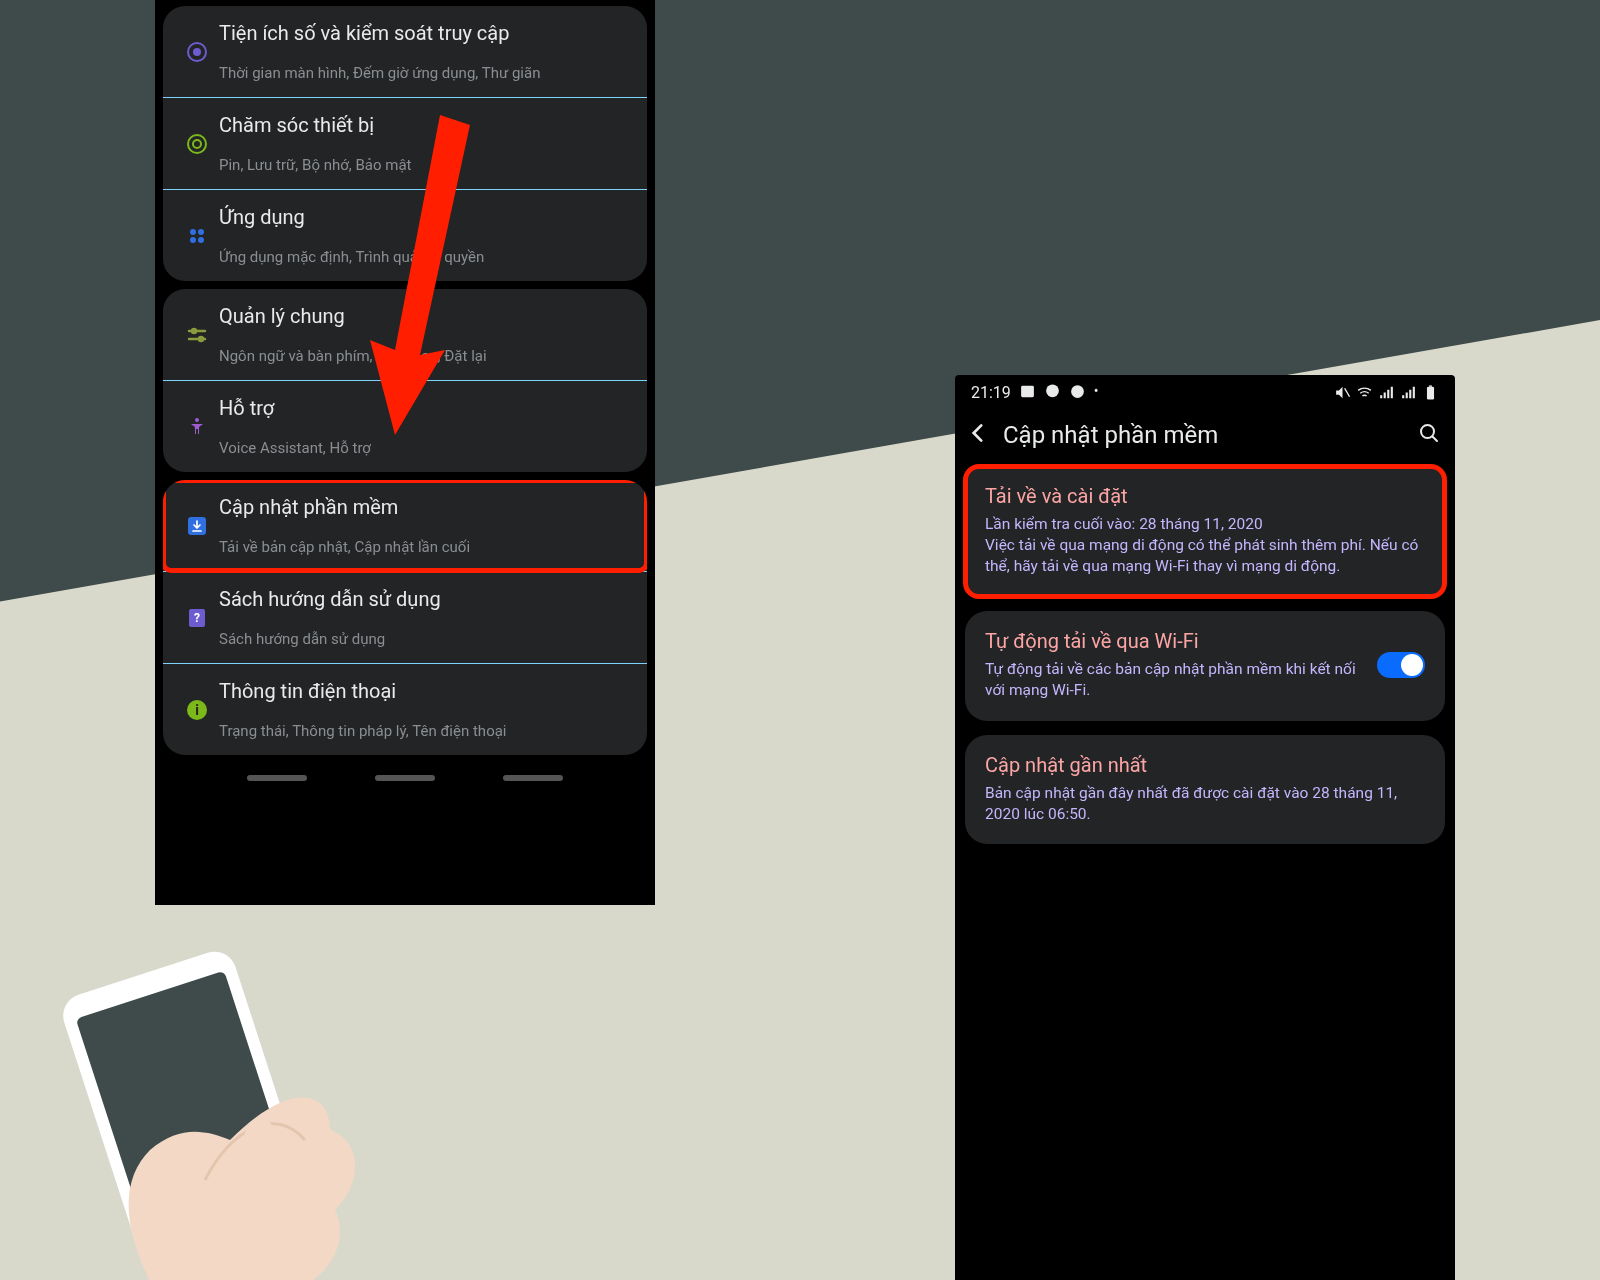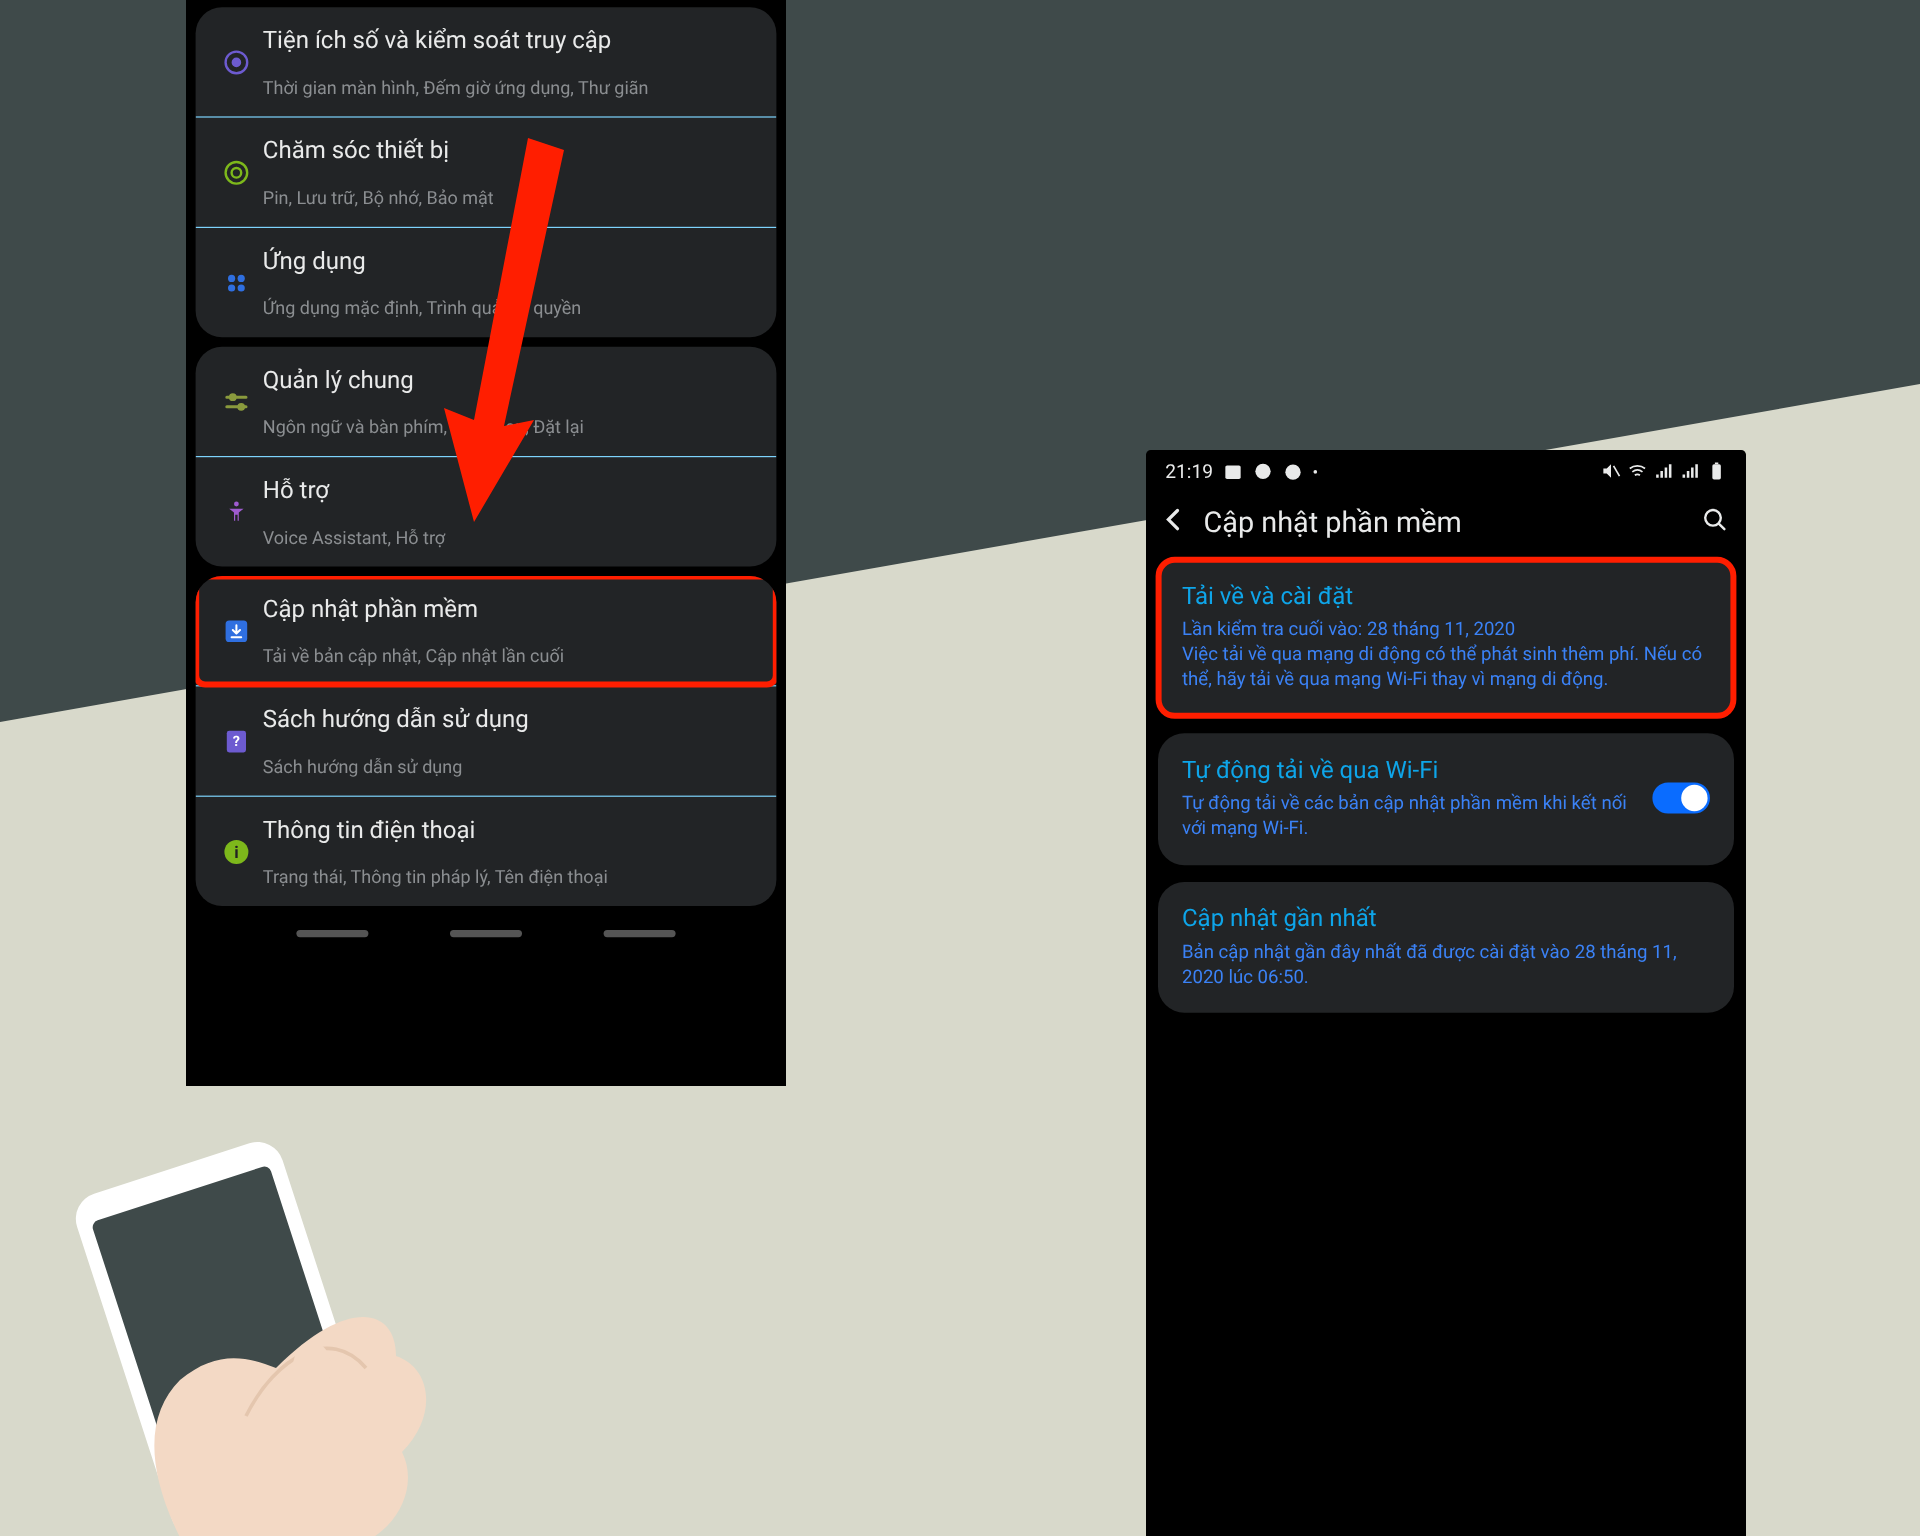--- a/index.html
+++ b/index.html
@@ -22,31 +22,31 @@
   .nav1{ display:flex; justify-content:space-around; padding:12px 50px; }
   .nav1 span{ width:60px; height:6px; background:#555; border-radius:3px; }
 
   .arrow { position:absolute; left:360px; top:115px; width:110px; height:350px; z-index:7; pointer-events:none; }
 
   
   .phone2 { position:absolute; left:955px; top:375px; width:500px; height:905px; background:#000; z-index:5;
             border-top-left-radius:4px; border-top-right-radius:4px; }
   .sb     { display:flex; justify-content:space-between; align-items:center; padding:8px 16px 4px 16px;
             color:#e9eaea; font-size:16px; }
-  .sb .l  { display:flex; align-items:flex-end; gap:8px; }
+  .sb .l  { display:flex; align-items:flex-start; gap:8px; }
   .sb .r  { display:flex; align-items:center; gap:5px; }
   .sb svg{ width:17px; height:17px; fill:#e9eaea; }
   .hdr    { display:flex; align-items:center; padding:14px 14px 16px 10px; color:#e9eaea; }
   .hdr .back svg{ width:26px; height:26px; }
   .hdr .title{ font-size:24px; font-weight:400; margin-left:12px; flex:1; }
   .hdr .srch svg{ width:24px; height:24px; }
   .p2-body{ padding:0 10px; }
   .block  { background:#222426; border-radius:22px; padding:18px 20px 20px 20px; margin-bottom:14px; }
-  .block .bt{ color:#0ea5e9; font-size:20px; }
-  .block .bs{ color:#3b82f6; font-size:15.5px; line-height:1.35; margin-top:6px; }
+  .block .bt{ color:#fca5a5; font-size:20px; }
+  .block .bs{ color:#c4b5fd; font-size:15.5px; line-height:1.35; margin-top:6px; }
   .block.row2{ display:flex; align-items:center; }
   .block.row2 .left{ flex:1; }
   .hl2 { outline:5px solid #ff1e00; outline-offset:-3px; border-radius:14px; }
   .toggle{ width:48px; height:26px; background:#0a6cff; border-radius:13px; position:relative; flex:none; }
   .toggle::after{ content:""; position:absolute; right:2px; top:2px; width:22px; height:22px; background:#fff; border-radius:50%; }
 
   
   .hand { position:absolute; left:30px; top:930px; width:360px; height:370px; z-index:4; }
 </style>
 </head>

